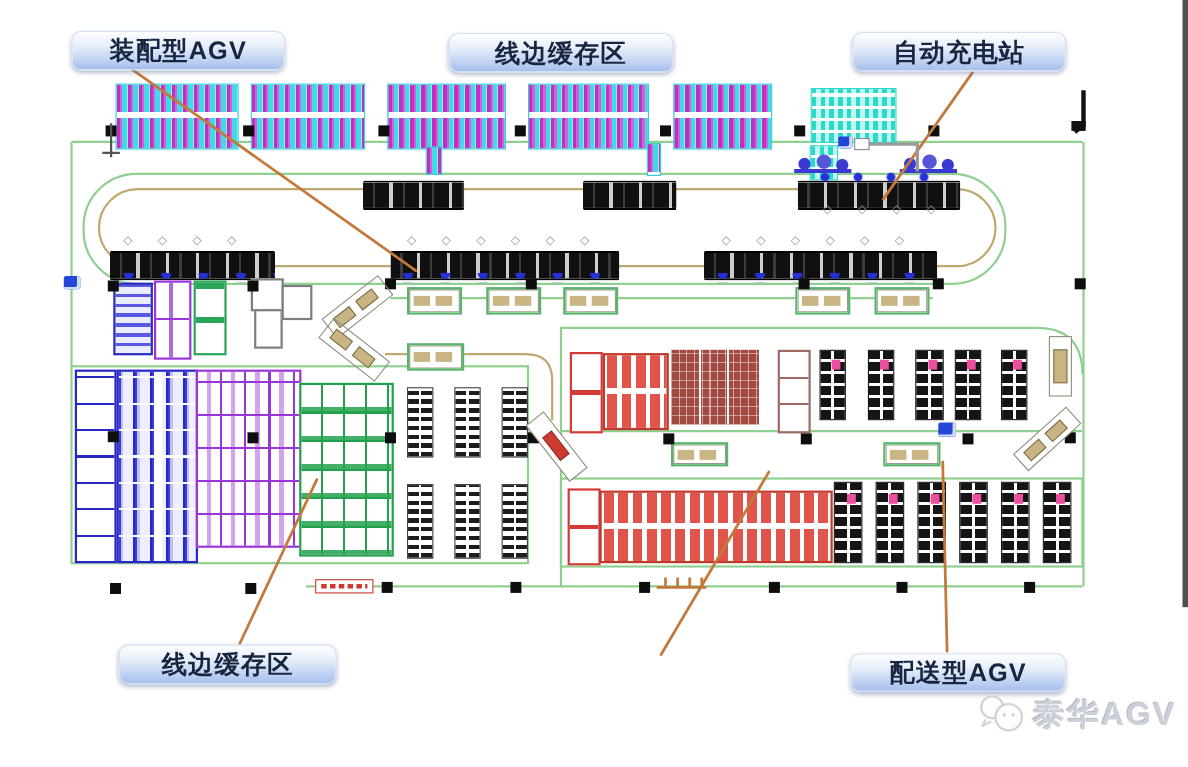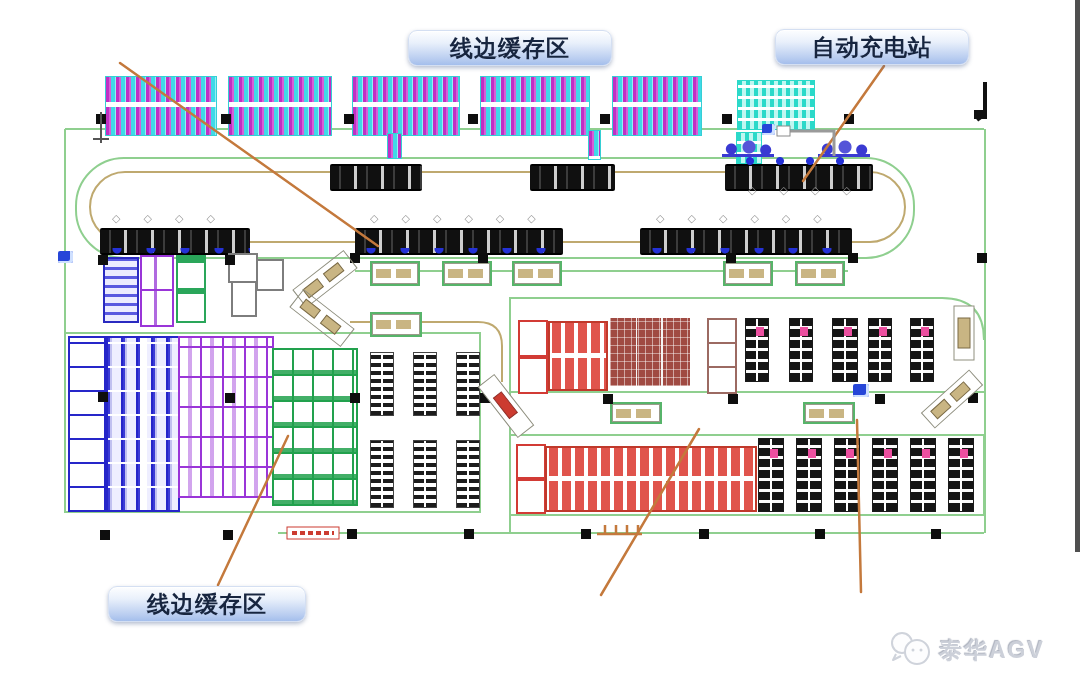--- a/index.html
+++ b/index.html
@@ -72,21 +72,21 @@
       repeating-linear-gradient(90deg,rgba(0,0,0,0) 0 8px,rgba(154,53,216,.45) 8px 12px,rgba(0,0,0,0) 12px 22px),#fff;}
   .wG{position:absolute;border:2px solid #22a14d;background:
       repeating-linear-gradient(90deg,rgba(0,0,0,0) 0 18px,#22a14d 18px 20px),
       repeating-linear-gradient(0deg,rgba(34,161,77,.85) 0 4px,rgba(0,0,0,0) 4px 24px,#22a14d 24px 26px),#fff;}
   .wS{position:absolute;border:1px solid #444;background:
       linear-gradient(90deg,rgba(0,0,0,0) 0 45%,#fff 45% 55%,rgba(0,0,0,0) 55%),
       repeating-linear-gradient(0deg,#1c1c1c 0 4px,#fff 4px 8px);}
   .caption{position:absolute;left:0;right:0;top:654px;text-align:center;z-index:4;
     font-weight:700;font-size:27px;color:#2d2d2d;letter-spacing:1px;}
   .wm{position:absolute;left:888px;top:630px;display:flex;align-items:center;gap:5px;z-index:4;}
-  .wm-text{font-weight:700;font-size:23px;color:#ccd0d9;letter-spacing:2px;
+  .wm-text{font-weight:700;font-size:29px;color:#ccd0d9;letter-spacing:2px;
     text-shadow:1px 1px 0 #ffffff,-1px -1px 1px #aeb3bf;}
   .edge{position:absolute;left:1075px;top:0;width:5px;height:552px;background:#4f4f4f;z-index:2;}
 </style>
 </head>
 <body>
 
 <div id="canvas">
 
   <svg id="svg-base" class="layer" width="1080" height="697">
     <g stroke="#8fcf8f" stroke-width="2" fill="none">
@@ -254,23 +254,25 @@
     <path d="M985,82 V114 L977,120" stroke="#111" stroke-width="4" fill="none"></path>
     <rect x="974" y="110" width="13" height="9" fill="#111"></rect>
     <path d="M101,112 V143 M93,139 H109" stroke="#555" stroke-width="2"></path>
     <path d="M597,534 H642 M605,525 V534 M616,525 V534 M627,525 V534 M638,525 V534" stroke="#c4793c" stroke-width="2.5"></path>
     <g>
       <rect x="287" y="527" width="52" height="12" fill="#fff" stroke="#cc3b30"></rect>
       <path d="M292,533 H334" stroke="#cc3b30" stroke-width="4" stroke-dasharray="5 3"></path>
     </g>
   </svg>
 
+  <div class="pill" style="left:65px;top:28px;width:192px;height:34px;">装配型AGV</div>
   <div class="pill" style="left:775px;top:29px;width:192px;height:34px;">自动充电站</div>
   <div class="pill" style="left:408px;top:30px;width:202px;height:34px;">线边缓存区</div>
   <div class="pill" style="left:108px;top:586px;width:196px;height:34px;">线边缓存区</div>
+  <div class="pill" style="left:773px;top:594px;width:194px;height:33px;">配送型AGV</div>
 
 
   <div class="wm">
     <svg width="46" height="40" viewBox="0 0 46 40">
       <circle cx="14" cy="13" r="10" fill="#fdfdfe" stroke="#cfd3db" stroke-width="2"></circle>
       <circle cx="29" cy="22" r="12" fill="#fdfdfe" stroke="#cfd3db" stroke-width="2"></circle>
       <path d="M8,24 L5,30 L13,26" fill="#fdfdfe" stroke="#cfd3db" stroke-width="2" stroke-linejoin="round"></path>
       <circle cx="25" cy="20" r="1.5" fill="#cfd3db"></circle>
       <circle cx="33" cy="20" r="1.5" fill="#cfd3db"></circle>
     </svg>

